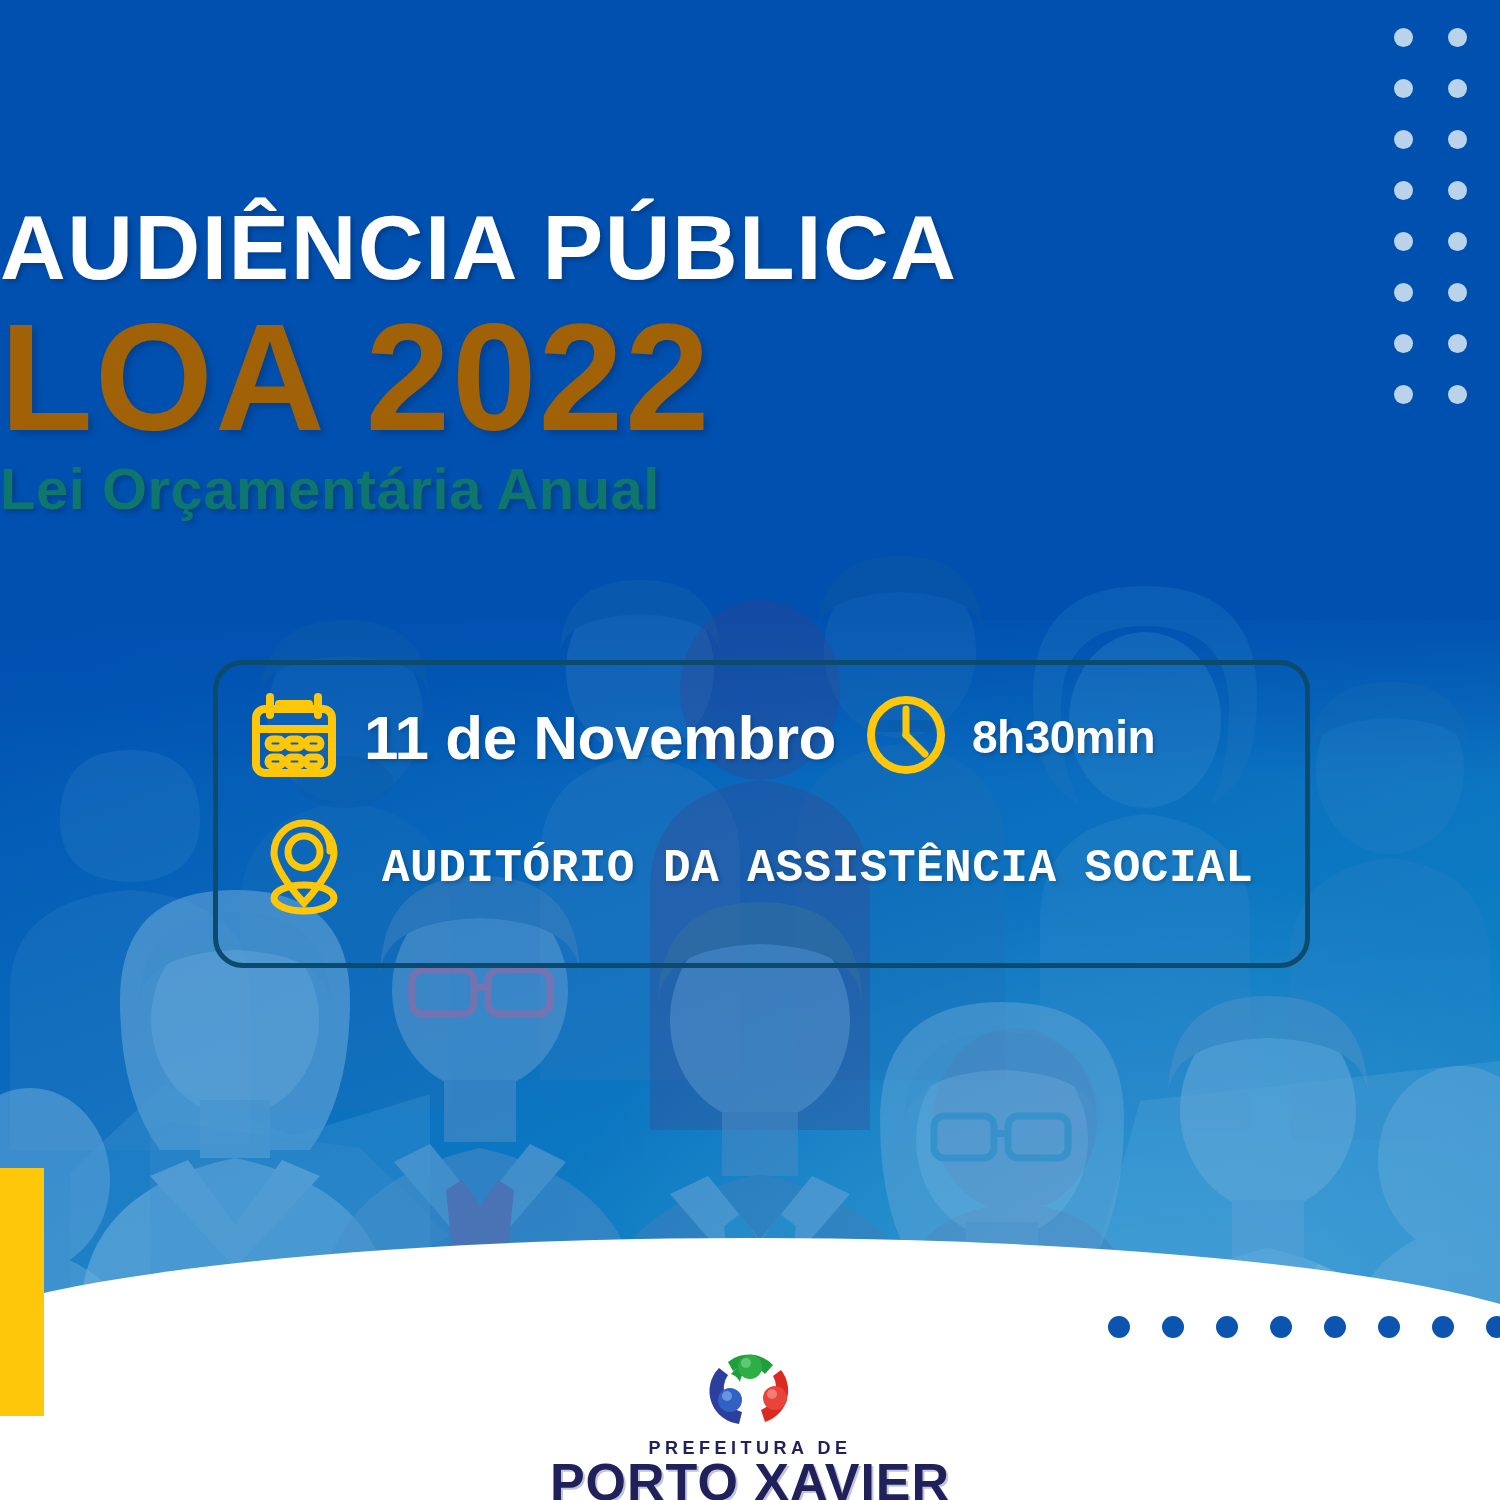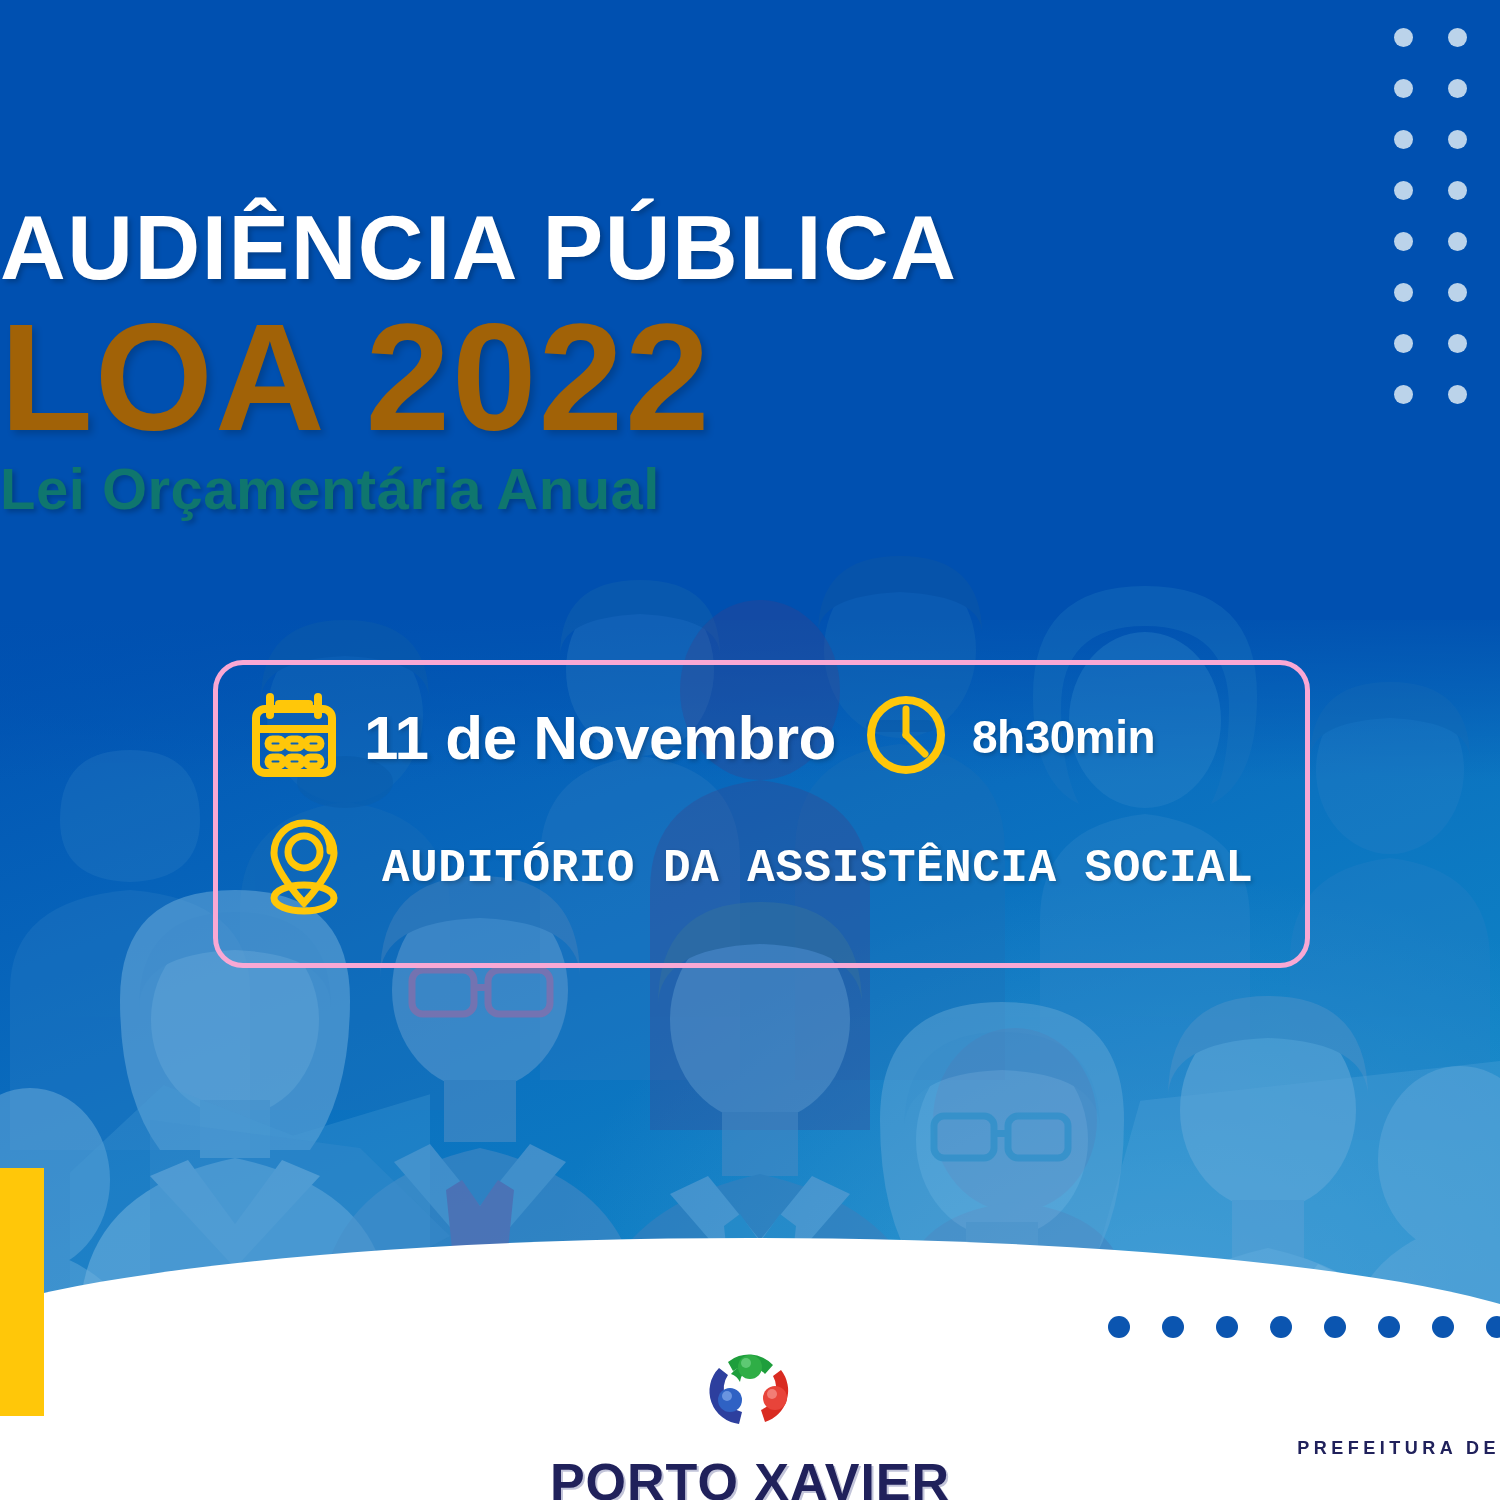--- a/index.html
+++ b/index.html
@@ -49,35 +49,35 @@
   .headline{position:absolute;left:0;top:175px;width:1500px;text-align:left;margin-top:27px;}
   .h-line1{font-size:91px;font-weight:bold;color:#ffffff;letter-spacing:1.5px;line-height:1;
       text-shadow:3px 3px 5px rgba(0,0,0,.22);}
   .h-line2{font-size:152px;font-weight:bold;color:#a16207;line-height:.98;margin-top:10px;
       letter-spacing:2px;text-shadow:4px 4px 7px rgba(0,0,0,.18);}
   .h-line3{font-size:58px;font-weight:bold;color:#0f766e;line-height:1;margin-top:8px;
       letter-spacing:.5px;text-shadow:3px 3px 5px rgba(0,0,0,.22);}
 
   
   .info-box{position:absolute;left:213px;top:660px;width:1097px;height:308px;
-      border:5px solid #f9a8d4;border-radius:30px;box-sizing:border-box;}
+      border:5px solid #0c4a6e;border-radius:30px;box-sizing:border-box;}
   .info-row{position:absolute;display:flex;align-items:center;}
   .row-date{left:28px;top:22px;}
   .row-place{left:40px;top:150px;font-family:Liberation Mono, monospace;}
   .info-text{color:#ffffff;font-weight:bold;text-shadow:2px 2px 4px rgba(0,0,0,.22);}
   .date-text{font-size:62px;margin-left:22px;letter-spacing:-.5px;}
   .time-text{font-size:46px;margin-left:22px;letter-spacing:-.5px;}
   .place-text{font-size:46px;margin-left:32px;letter-spacing:.5px;}
   .icon{display:block;}
 
   
   .logo{position:absolute;left:0;top:1352px;width:1500px;text-align:center;}
   .logo-emblem{margin:0 auto;display:block;}
   .logo-pref{font-size:18px;font-weight:bold;color:#20215B;letter-spacing:4.5px;margin-top:2px;
-      font-family:"Liberation Sans",sans-serif;text-align:right;}
+      font-family:"Liberation Sans",sans-serif;}
   .logo-name{font-size:52px;font-weight:bold;color:#20215B;letter-spacing:1px;line-height:.98;
       margin-top:-2px;text-shadow:2px 2px 0 rgba(120,125,170,.45);}
 </style>
 </head>
 <body>
 
 <div class="poster">
 
   <div class="bg"></div>
   <div class="bg-deep"></div>

